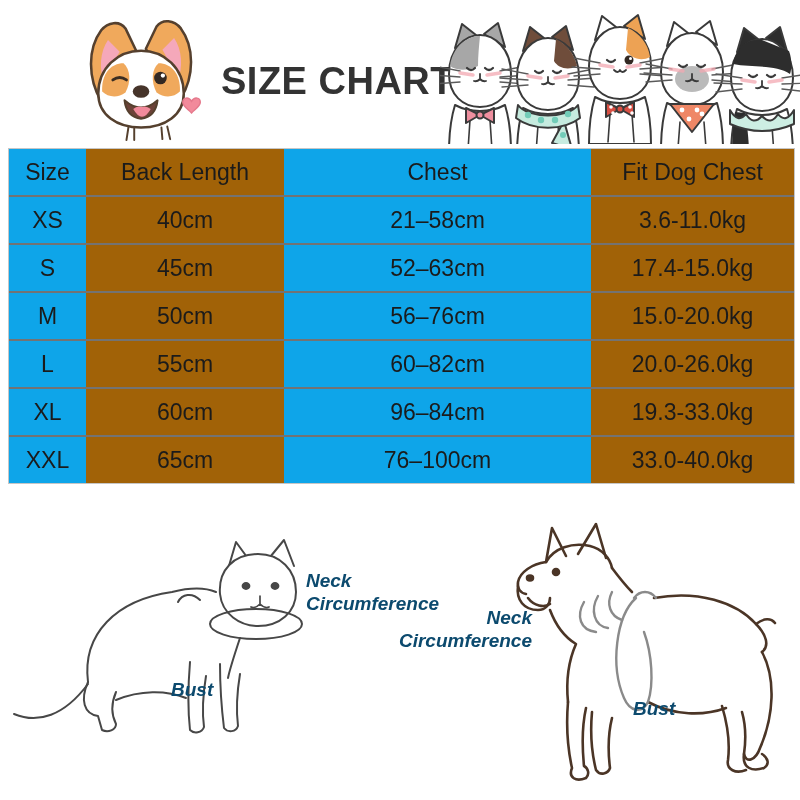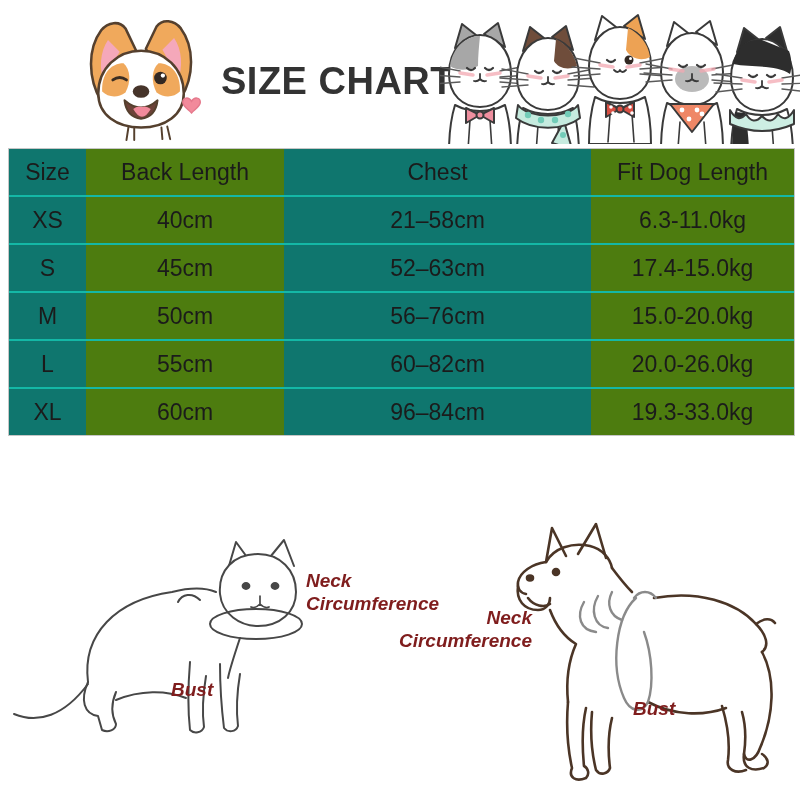--- a/index.html
+++ b/index.html
@@ -16,30 +16,30 @@
   }
   .cats{position:absolute;left:440px;top:4px;width:360px;height:140px;}
   
   .size-table{
     position:absolute;left:8px;top:148px;width:785px;
     border-collapse:separate;border-spacing:0;border:1px solid #c6c6c6;
     table-layout:fixed;
   }
   .size-table th,.size-table td{
     height:46px;text-align:center;vertical-align:middle;
-    font-size:23px;font-weight:400;padding:0;background:#4d7c0f;
-  }
-  .size-table tr+tr th,.size-table tr+tr td{border-top:2px solid #14b8a6;}
-  .size-table .shade{background:#0f766e;}
+    font-size:23px;font-weight:400;padding:0;background:#a16207;
+  }
+  .size-table tr+tr th,.size-table tr+tr td{border-top:2px solid #737373;}
+  .size-table .shade{background:#0ea5e9;}
   
   .cat-diagram{position:absolute;left:4px;top:514px;width:302px;height:238px;}
   .dog-diagram{position:absolute;left:484px;top:514px;width:312px;height:282px;}
   .measure-label{
     position:absolute;font-size:19px;font-weight:800;font-style:italic;
-    color:#7f1d1d;line-height:23px;white-space:nowrap;
+    color:#0c4a6e;line-height:23px;white-space:nowrap;
   }
   .cat-neck{left:306px;top:569px;text-align:left;}
   .cat-bust{left:171px;top:678px;}
   .dog-neck{left:396px;top:606px;width:136px;text-align:right;}
   .dog-bust{left:633px;top:697px;}
   svg{display:block;}
 </style>
 </head>
 <body>
 
@@ -173,27 +173,27 @@
         <col style="width:77px">
         <col style="width:198px">
         <col style="width:307px">
         <col style="width:203px">
       </colgroup>
     <tbody>
         <tr>
       <th class="shade">Size</th>
       <th>Back Length</th>
       <th class="shade">Chest</th>
-      <th>Fit Dog Length</th>
+      <th>Fit Dog Chest</th>
     </tr>
     <tr>
       <td class="shade">XS</td>
       <td>40cm</td>
       <td class="shade">21–58cm</td>
-      <td>6.3-11.0kg</td>
+      <td>3.6-11.0kg</td>
     </tr>
     <tr>
       <td class="shade">S</td>
       <td>45cm</td>
       <td class="shade">52–63cm</td>
       <td>17.4-15.0kg</td>
     </tr>
     <tr>
       <td class="shade">M</td>
       <td>50cm</td>
@@ -204,20 +204,26 @@
       <td class="shade">L</td>
       <td>55cm</td>
       <td class="shade">60–82cm</td>
       <td>20.0-26.0kg</td>
     </tr>
     <tr>
       <td class="shade">XL</td>
       <td>60cm</td>
       <td class="shade">96–84cm</td>
       <td>19.3-33.0kg</td>
+    </tr>
+    <tr>
+      <td class="shade">XXL</td>
+      <td>65cm</td>
+      <td class="shade">76–100cm</td>
+      <td>33.0-40.0kg</td>
     </tr>
   </tbody>
     </table>
 
   <svg class="cat-diagram" viewBox="0 0 302 238">
     <g stroke="#474747" stroke-width="2" fill="none" stroke-linecap="round" stroke-linejoin="round">
       <path d="M84 168 C78 120 112 86 168 78 C184 74 200 73 212 78"></path>
       <path d="M10 200 C34 210 60 202 84 170"></path>
       <path d="M84 168 C76 186 80 200 94 202 L98 216 C104 219 112 216 112 210 C108 202 106 192 112 178"></path>
       <path d="M112 186 C136 176 162 176 182 184"></path>

